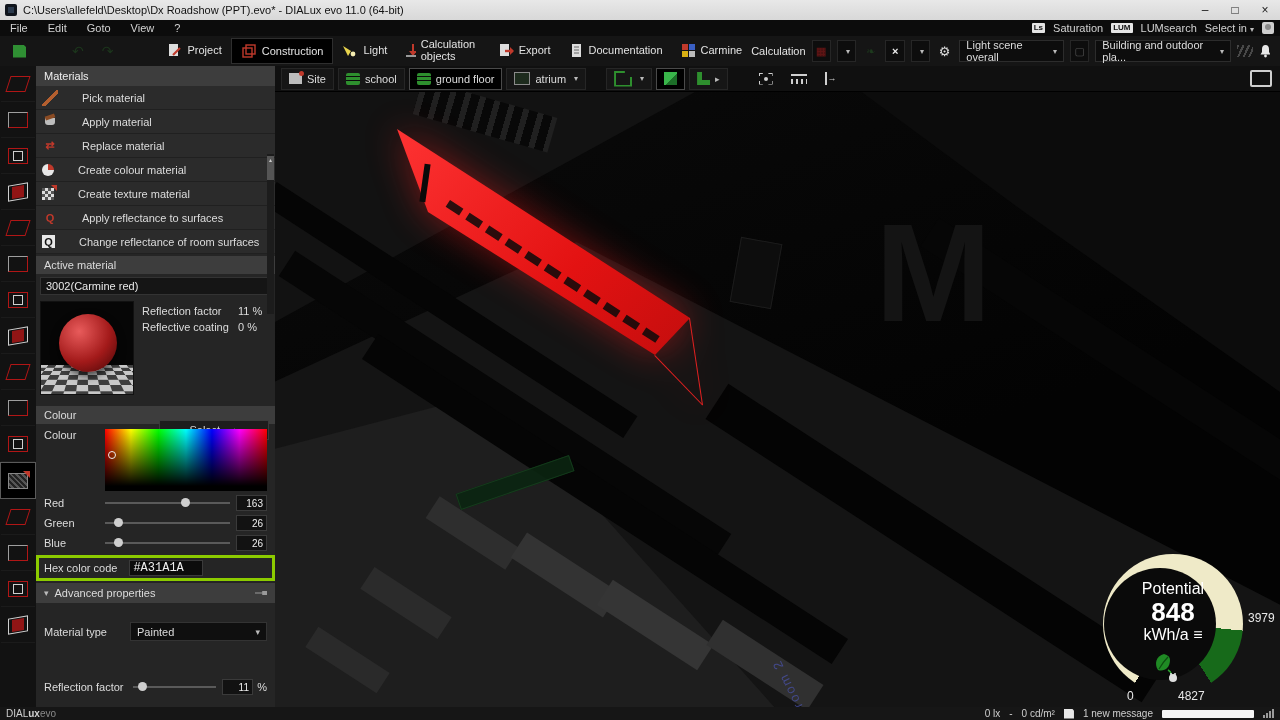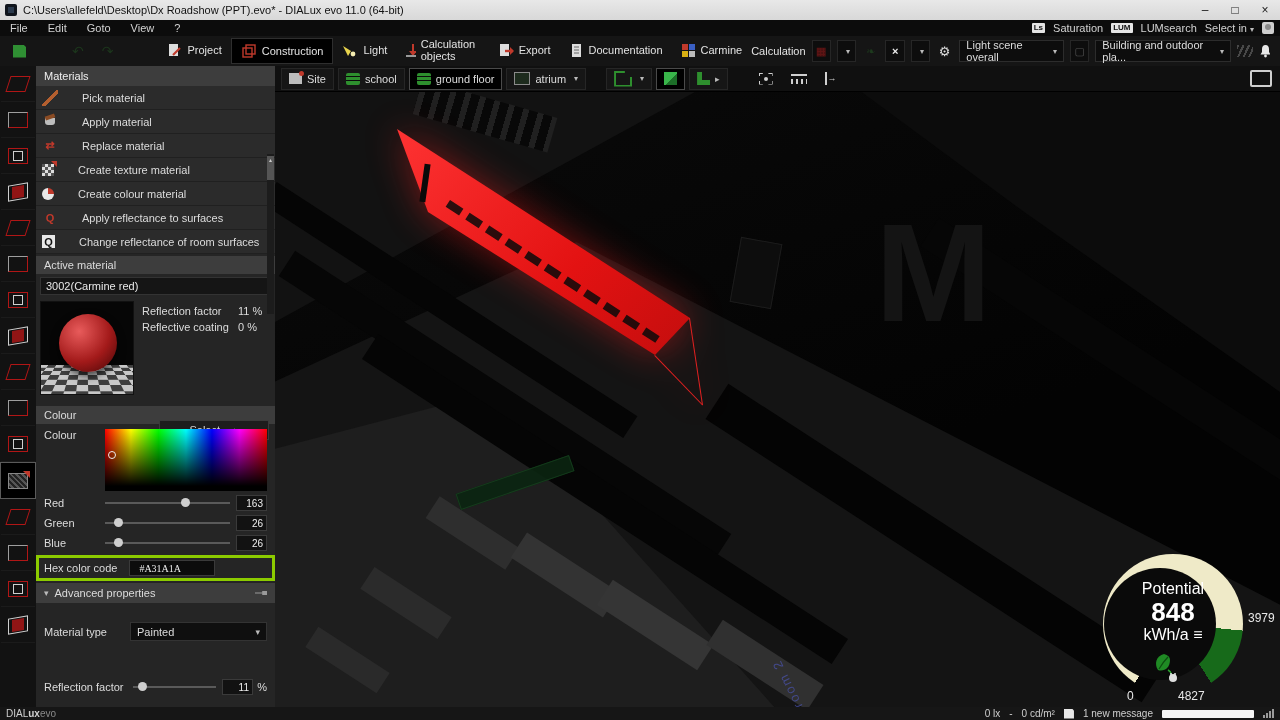--- a/index.html
+++ b/index.html
@@ -84,22 +84,22 @@
       linear-gradient(to right,#f00,#ff0 16%,#0f0 33%,#0ff 50%,#00f 66%,#f0f 83%,#f00)}
   #picker-marker{position:absolute;left:3px;top:22px;width:6px;height:6px;border:1px solid #eee;border-radius:50%}
   .sat-track{flex:1;height:13px;background:linear-gradient(to right,#7d7272,#a31a1a 85%,#b01414);position:relative;margin-left:3px}
   .sat-handle{position:absolute;left:91%;top:0;width:6px;height:13px;background:#5e0d0d;border:1px solid #222}
   .slider{flex:1;height:12px;position:relative;margin:0 6px 0 3px}
   .slider::before{content:"";position:absolute;left:0;right:0;top:5px;height:2px;background:#5a5a5a}
   .handle{position:absolute;top:1px;width:9px;height:9px;border-radius:50%;background:#cfcfcf;margin-left:-4px}
   .valbox{width:26px;height:14px;background:#121212;border:1px solid #3a3a3a;color:#eee;font-size:10px;
     display:flex;align-items:center;justify-content:flex-end;padding-right:3px;flex:none}
   #hex-row{margin:2px 0;border:3px solid #8ccb00;height:20px;display:flex;align-items:center;padding:0 5px;background:#252525}
-  #hex-input{width:66px;height:14px;background:#0c0c0c;border:1px solid #3a3a3a;color:#eee;font-size:10px;
-    font-family:Liberation Serif, serif;margin-left:12px;padding:0 9px}
+  #hex-input{width:66px;height:14px;background:#0c0c0c;border:1px solid #3a3a3a;color:#eee;font-size:12px;
+    font-family:Liberation Mono, monospace;margin-left:12px;padding:0 3px}
   #adv-head{height:20px;background:#3d3d3d;display:flex;align-items:center;gap:6px;padding:0 8px;margin-top:2px}
   #adv-head .pin{margin-left:auto;width:12px;height:4px;background:#9a9a9a;clip-path:polygon(0 40%,60% 40%,60% 0,100% 0,100% 100%,60% 100%,60% 60%,0 60%)}
   .arow{display:flex;align-items:center;padding:19px 8px}
   .arow .lab{width:86px;flex:none}
   #mat-select{flex:1;height:17px;background:#0f0f0f;border:1px solid #333;display:flex;align-items:center;padding:0 6px}
   #mat-select::after{content:"▾";margin-left:auto;font-size:9px;color:#bbb}
   .unit{width:14px;text-align:right}
   
   #vbar{left:275px;top:66px;width:1005px;height:26px;background:#101010;display:flex;align-items:center;
     gap:4px;color:#ddd;font-size:11px;padding-left:6px;box-sizing:border-box;border-bottom:1px solid #000}
@@ -343,26 +343,26 @@
       </div>
       <div class="tool-row">
         <span class="mt i1"></span>
         <span>Apply material</span>
       </div>
       <div class="tool-row">
         <span class="mt i2">⇄</span>
         <span>Replace material</span>
       </div>
       <div class="tool-row">
+        <span class="mt i3"></span>
+        <span>Create colour material</span>
+      </div>
+      <div class="tool-row">
         <span class="mt i4"></span>
         <span>Create texture material</span>
-      </div>
-      <div class="tool-row">
-        <span class="mt i3"></span>
-        <span>Create colour material</span>
       </div>
       <div class="tool-row">
         <span class="mt i5">Q</span>
         <span>Apply reflectance to surfaces</span>
       </div>
       <div class="tool-row">
         <span class="mt i6">Q</span>
         <span>Change reflectance of room surfaces</span>
       </div>
     </div>

